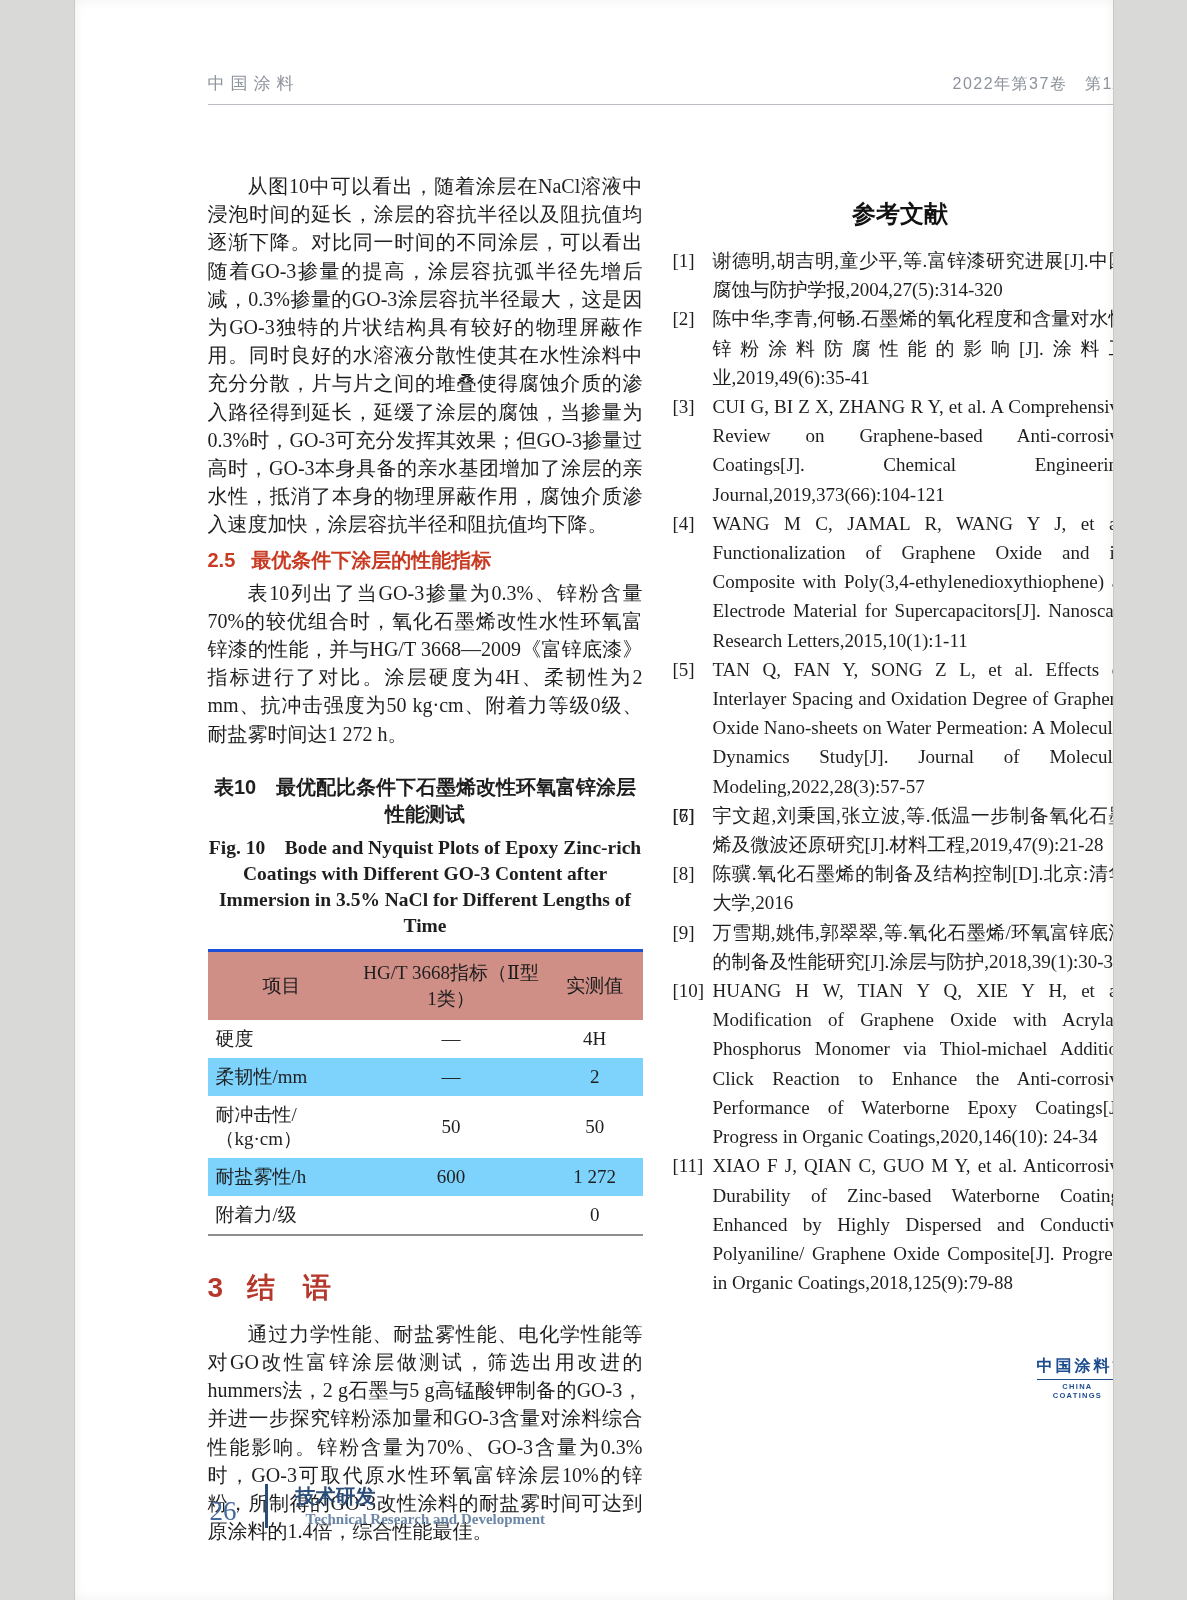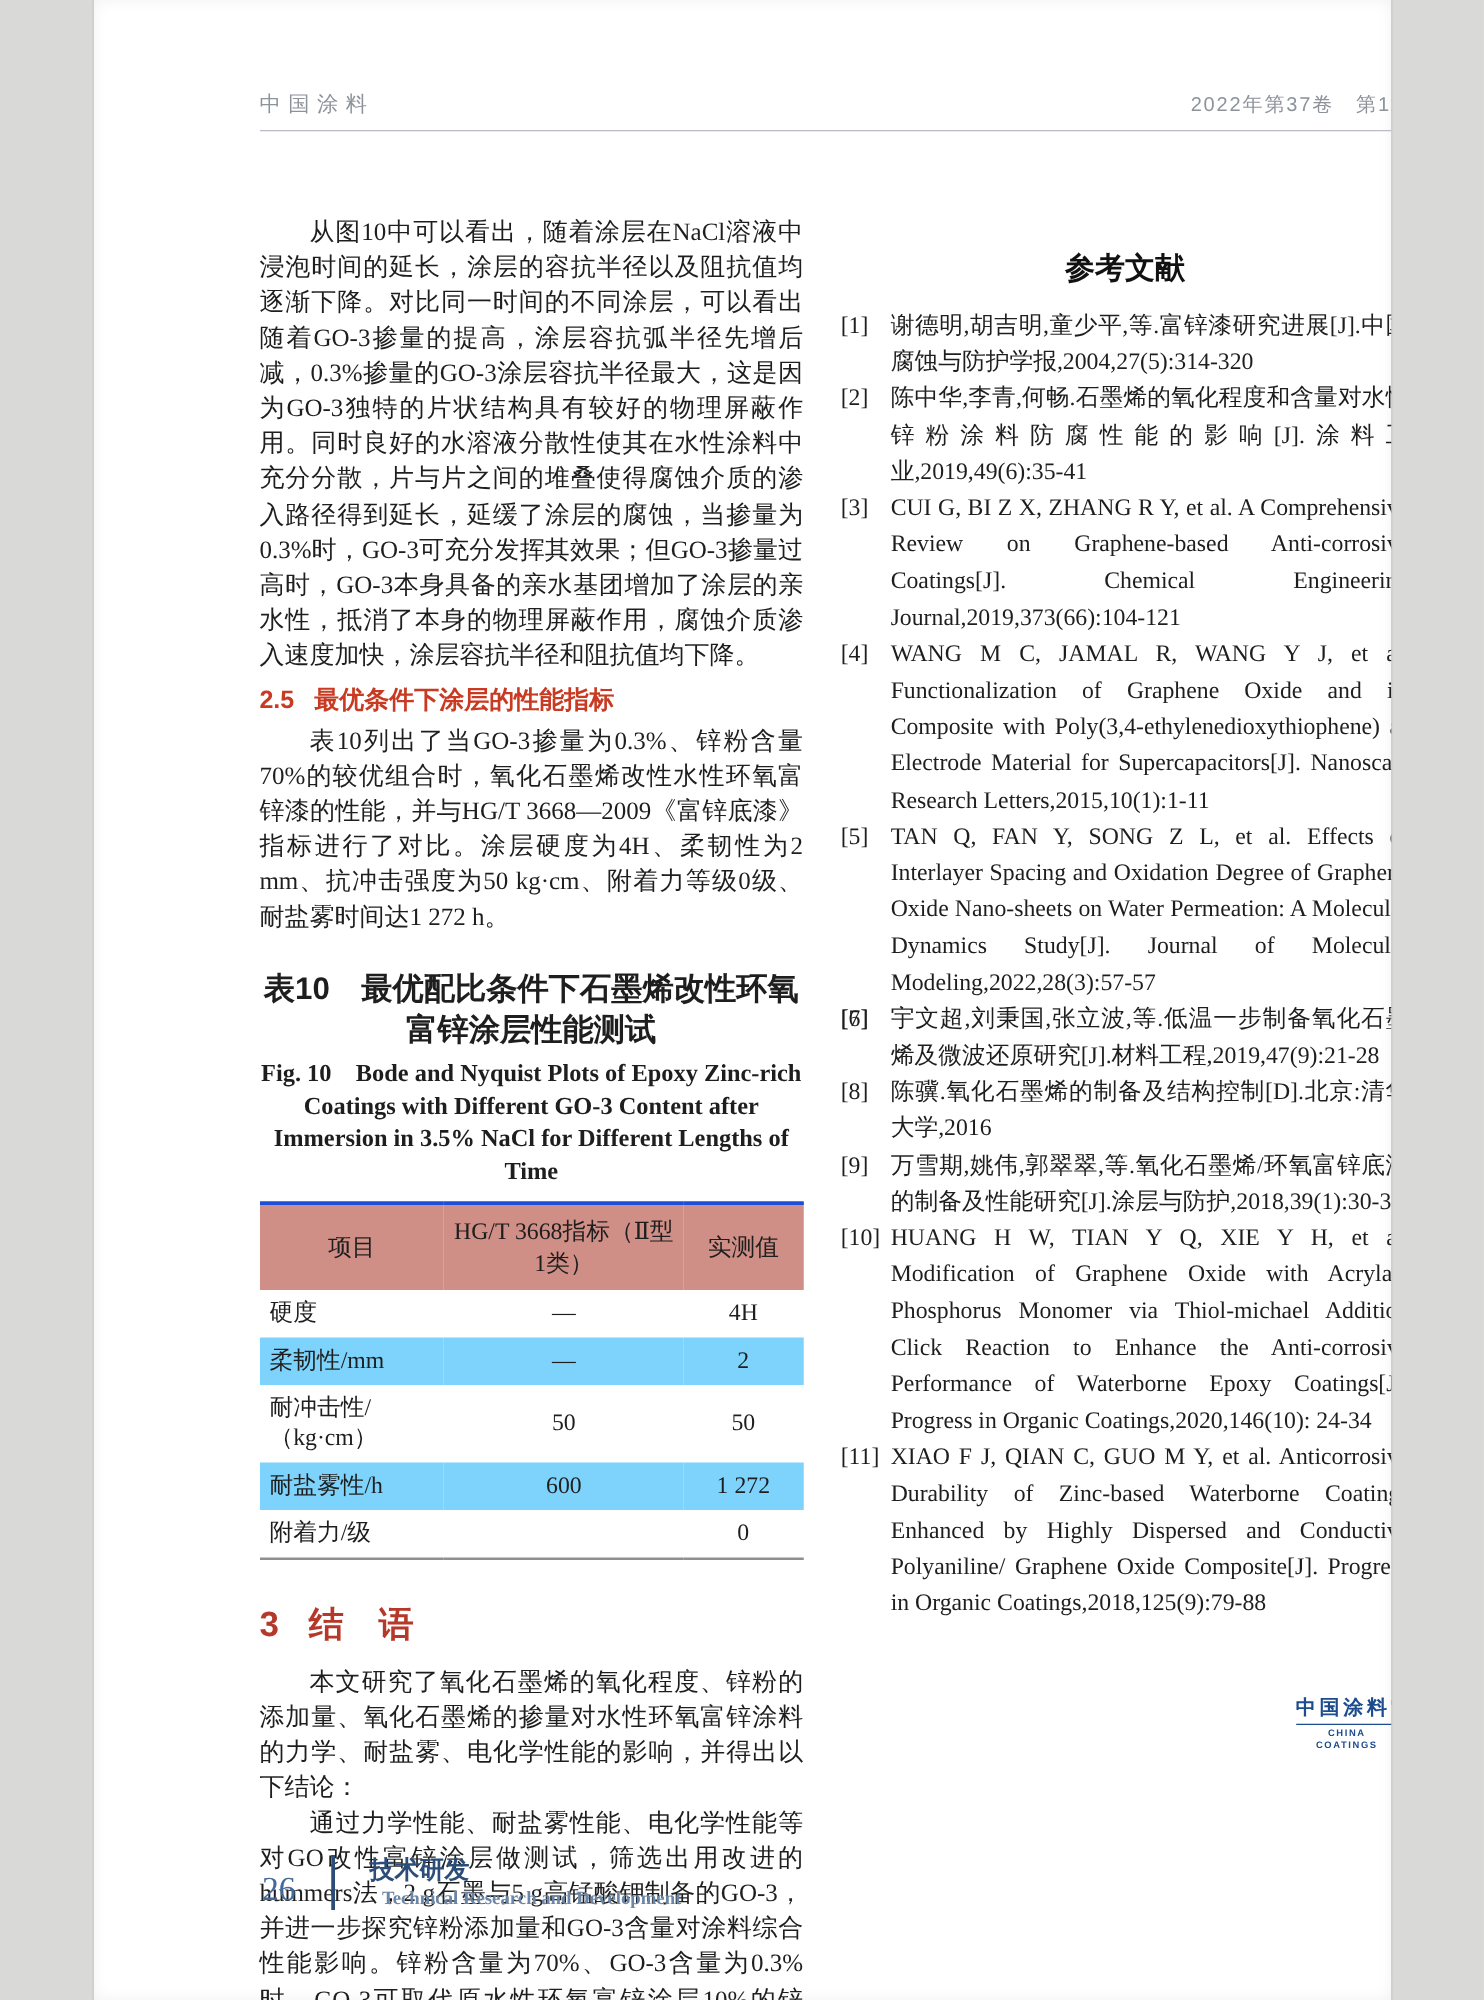--- a/index.html
+++ b/index.html
@@ -34,21 +34,21 @@
   .indent { text-indent:2em; }
 
   .h25 {
     margin:7px 0 5px; font-family:"Liberation Sans","DejaVu Sans",sans-serif;
     font-weight:bold; font-size:20px; color:#c83a22; line-height:28px;
   }
   .h25 .num { margin-right:16px; }
 
   
   .table-caption { margin-top:26px; text-align:center; font-weight:bold; }
-  .cap-cn { font-family:"Liberation Sans","DejaVu Sans",sans-serif; font-size:25px; margin-bottom:7px; }
+  .cap-cn { font-family:"Liberation Sans","DejaVu Sans",sans-serif; font-size:20px; margin-bottom:7px; }
   .cap-en { font-size:19.5px; line-height:26px; }
 
   table.perf {
     width:100%; border-collapse:collapse; margin-top:10px;
     border-top:3px solid #1d4ed8; border-bottom:2px solid #8f8f8f;
     font-size:19px;
   }
   table.perf th {
     background:#cf8e86; font-weight:normal; padding:8px 4px; text-align:center;
   }
@@ -152,21 +152,20 @@
             <td></td>
             <td>0</td>
           </tr>
         </tbody>
       </table>
 
       <div class="h3">
         <span class="num">3</span><span>结　语</span>
       </div>
 
-      <p class="body indent">本文研究了氧化石墨烯的氧化程度、锌粉的添加量、氧化石墨烯的掺量对水性环氧富锌涂料的力学、耐盐雾、电化学性能的影响，并得出以下结论：</p>
       <p class="body indent">通过力学性能、耐盐雾性能、电化学性能等对GO改性富锌涂层做测试，筛选出用改进的hummers法，2 g石墨与5 g高锰酸钾制备的GO-3，并进一步探究锌粉添加量和GO-3含量对涂料综合性能影响。锌粉含量为70%、GO-3含量为0.3%时，GO-3可取代原水性环氧富锌涂层10%的锌粉，所制得的GO-3改性涂料的耐盐雾时间可达到原涂料的1.4倍，综合性能最佳。</p>
     </div>
 
     <div class="col-right">
       <div class="refs-heading">参考文献</div>
       <ol class="refs">
         <li class="ref"><span class="ref-num">[1]</span><span>谢德明,胡吉明,童少平,等.富锌漆研究进展[J].中国腐蚀与防护学报,2004,27(5):314-320</span></li>
         <li class="ref"><span class="ref-num">[2]</span><span>陈中华,李青,何畅.石墨烯的氧化程度和含量对水性锌粉涂料防腐性能的影响[J].涂料工业,2019,49(6):35-41</span></li>
         <li class="ref"><span class="ref-num">[3]</span><span>CUI G, BI Z X, ZHANG R Y, et al. A Comprehensive Review on Graphene-based Anti-corrosive Coatings[J]. Chemical Engineering Journal,2019,373(66):104-121</span></li>
         <li class="ref"><span class="ref-num">[4]</span><span>WANG M C, JAMAL R, WANG Y J, et al. Functionalization of Graphene Oxide and its Composite with Poly(3,4-ethylenedioxythiophene) as Electrode Material for Supercapacitors[J]. Nanoscale Research Letters,2015,10(1):1-11</span></li>

